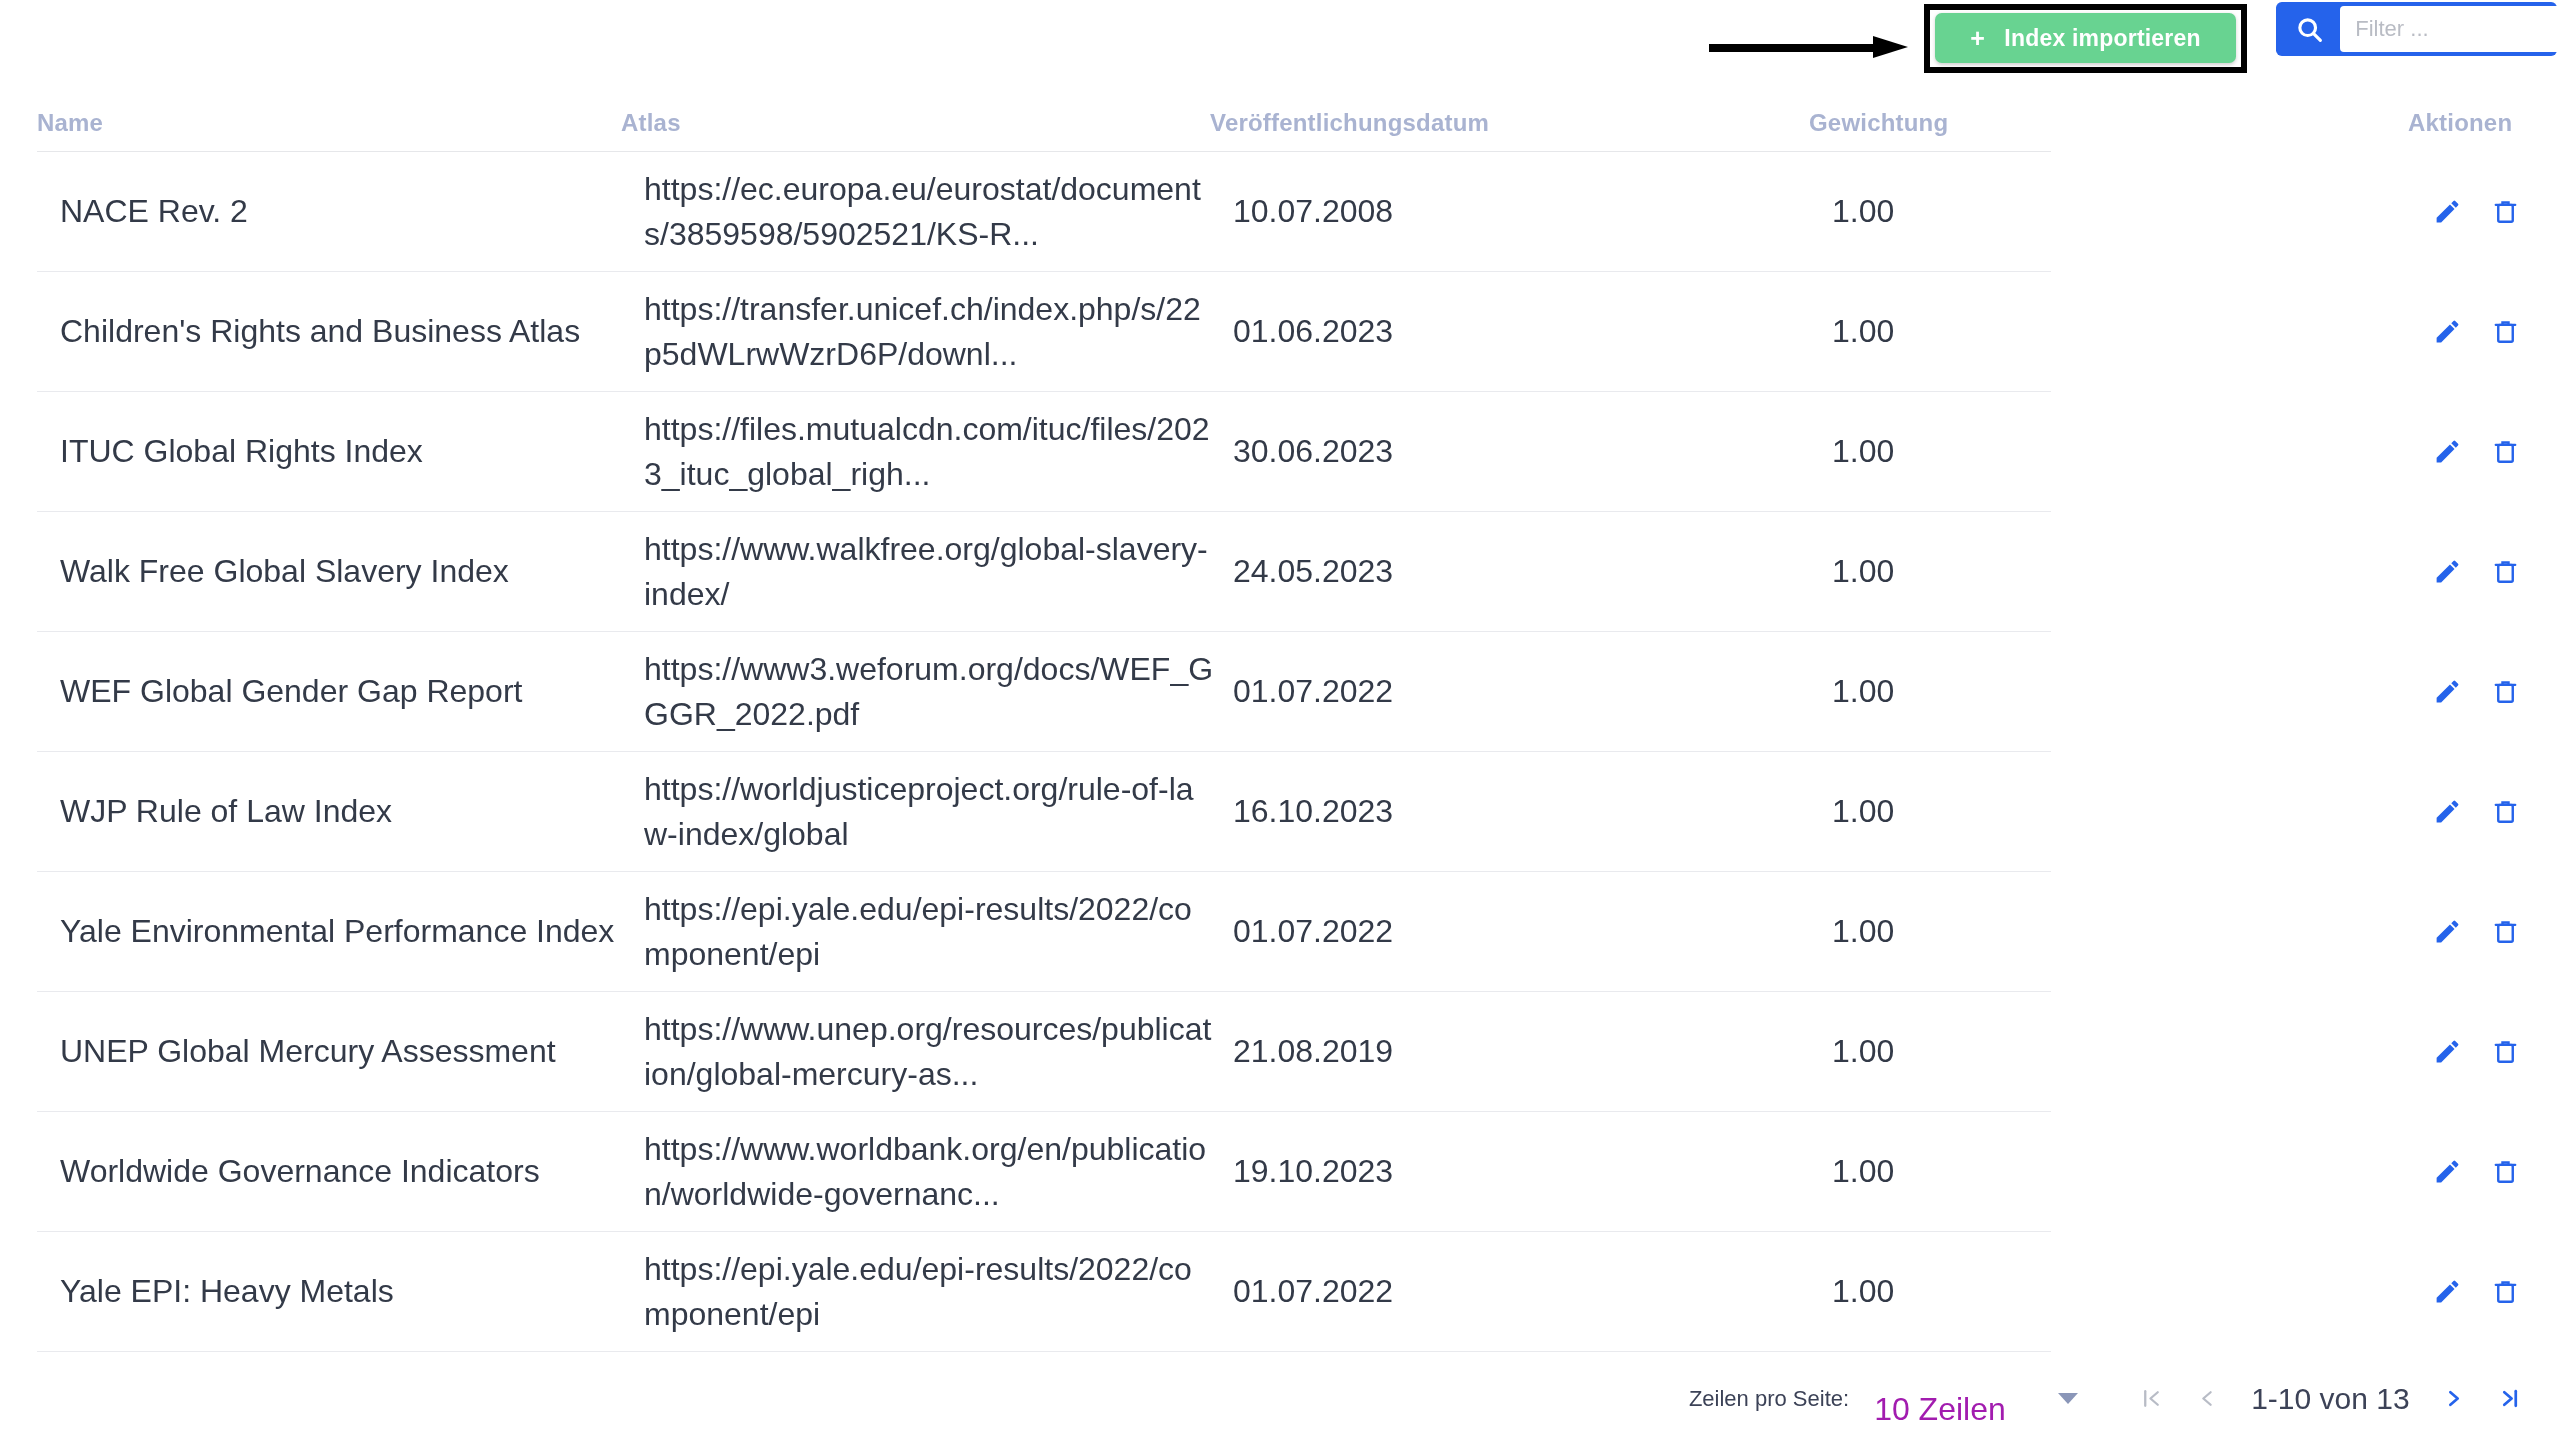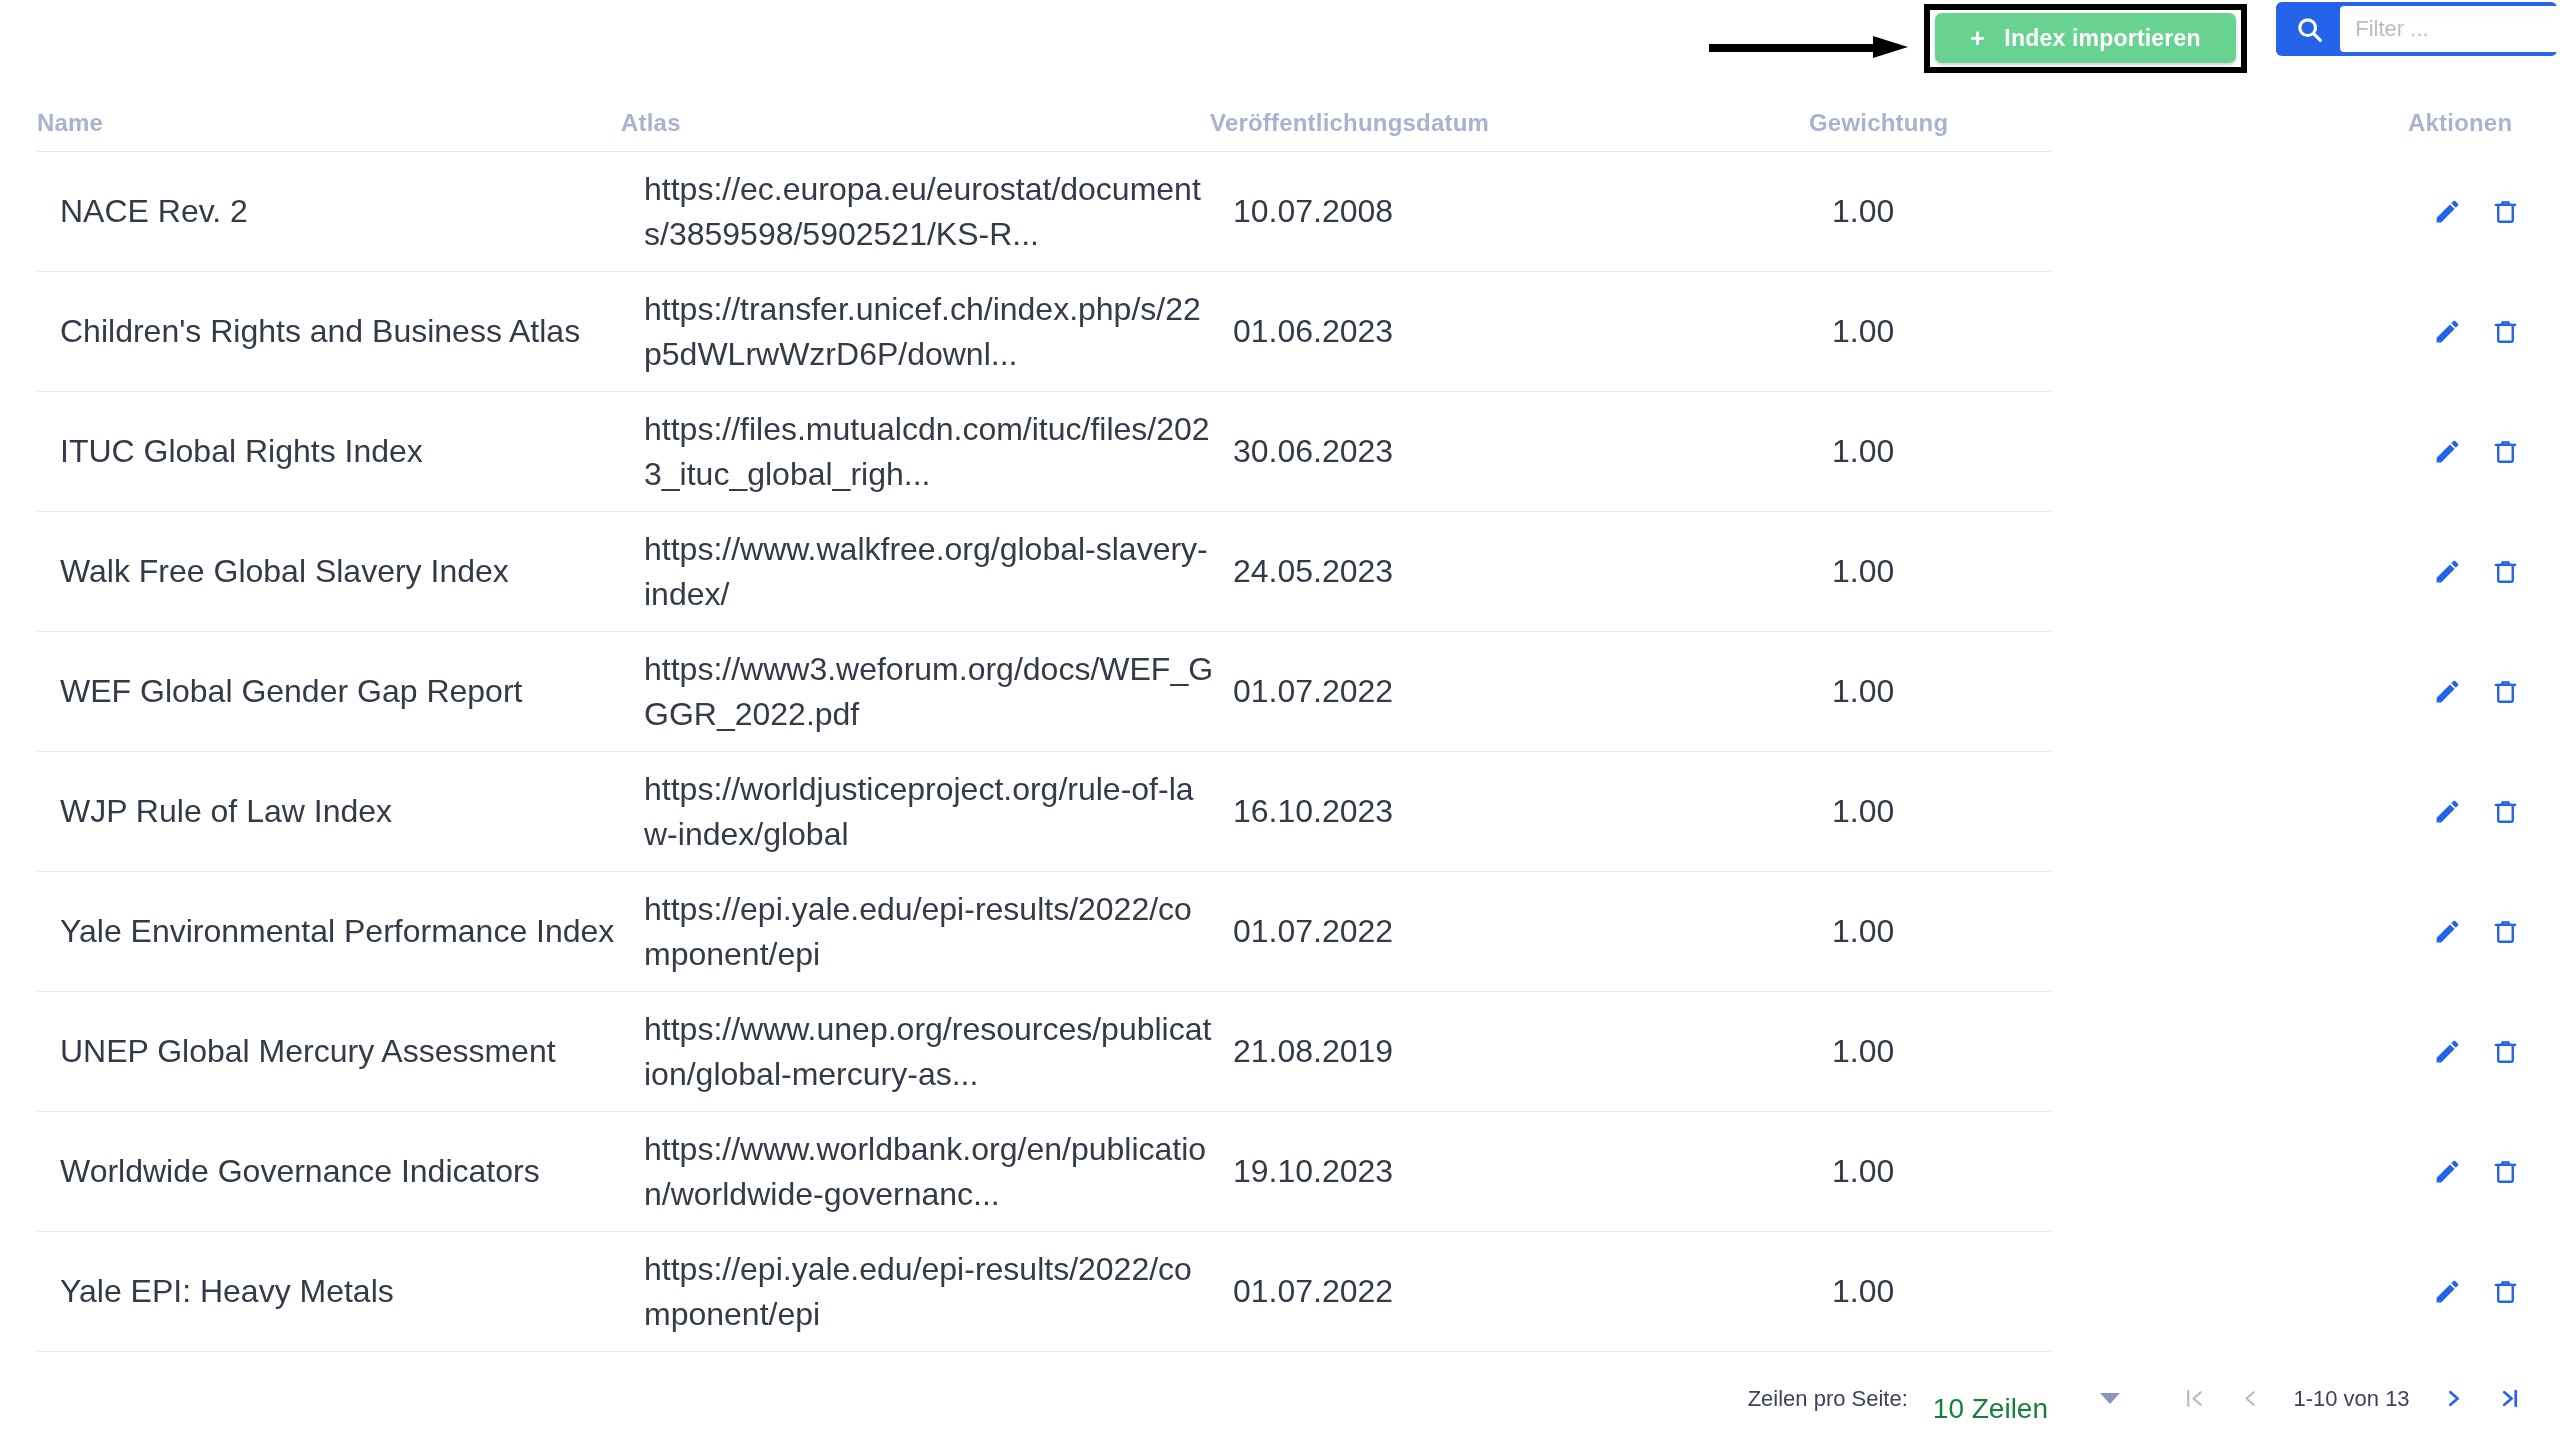--- a/index.html
+++ b/index.html
@@ -179,36 +179,36 @@
   }
   .pg-label { color: #3c4257; }
   .pg-select {
     display: flex;
     align-items: center;
     gap: 52px;
     margin-left: 25px;
     margin-right: 46px;
     cursor: pointer;
   }
-  .pg-select-value { color: #15803d; font-size: 28px; margin-top: 21px; }
+  .pg-select-value { color: #a21caf; font-size: 32px; margin-top: 21px; }
   .pg-caret {
     width: 0; height: 0;
     border-left: 10.6px solid transparent;
     border-right: 10.6px solid transparent;
     border-top: 11.6px solid #8a96b8;
   }
   .pg-nav { display: flex; align-items: center; gap: 0; }
   .pg-btn {
     width: 56px; height: 56px;
     display: flex; align-items: center; justify-content: center;
     background: none; border: none; cursor: pointer; padding: 0;
   }
   .pg-range {
     color: #3c4257;
-    font-size: 22px;
+    font-size: 30px;
     padding: 0 15.4px;
     white-space: nowrap;
   }
 </style>
 </head>
 <body>
 
 <div class="toolbar">
 
   <div class="annot-arrow">

